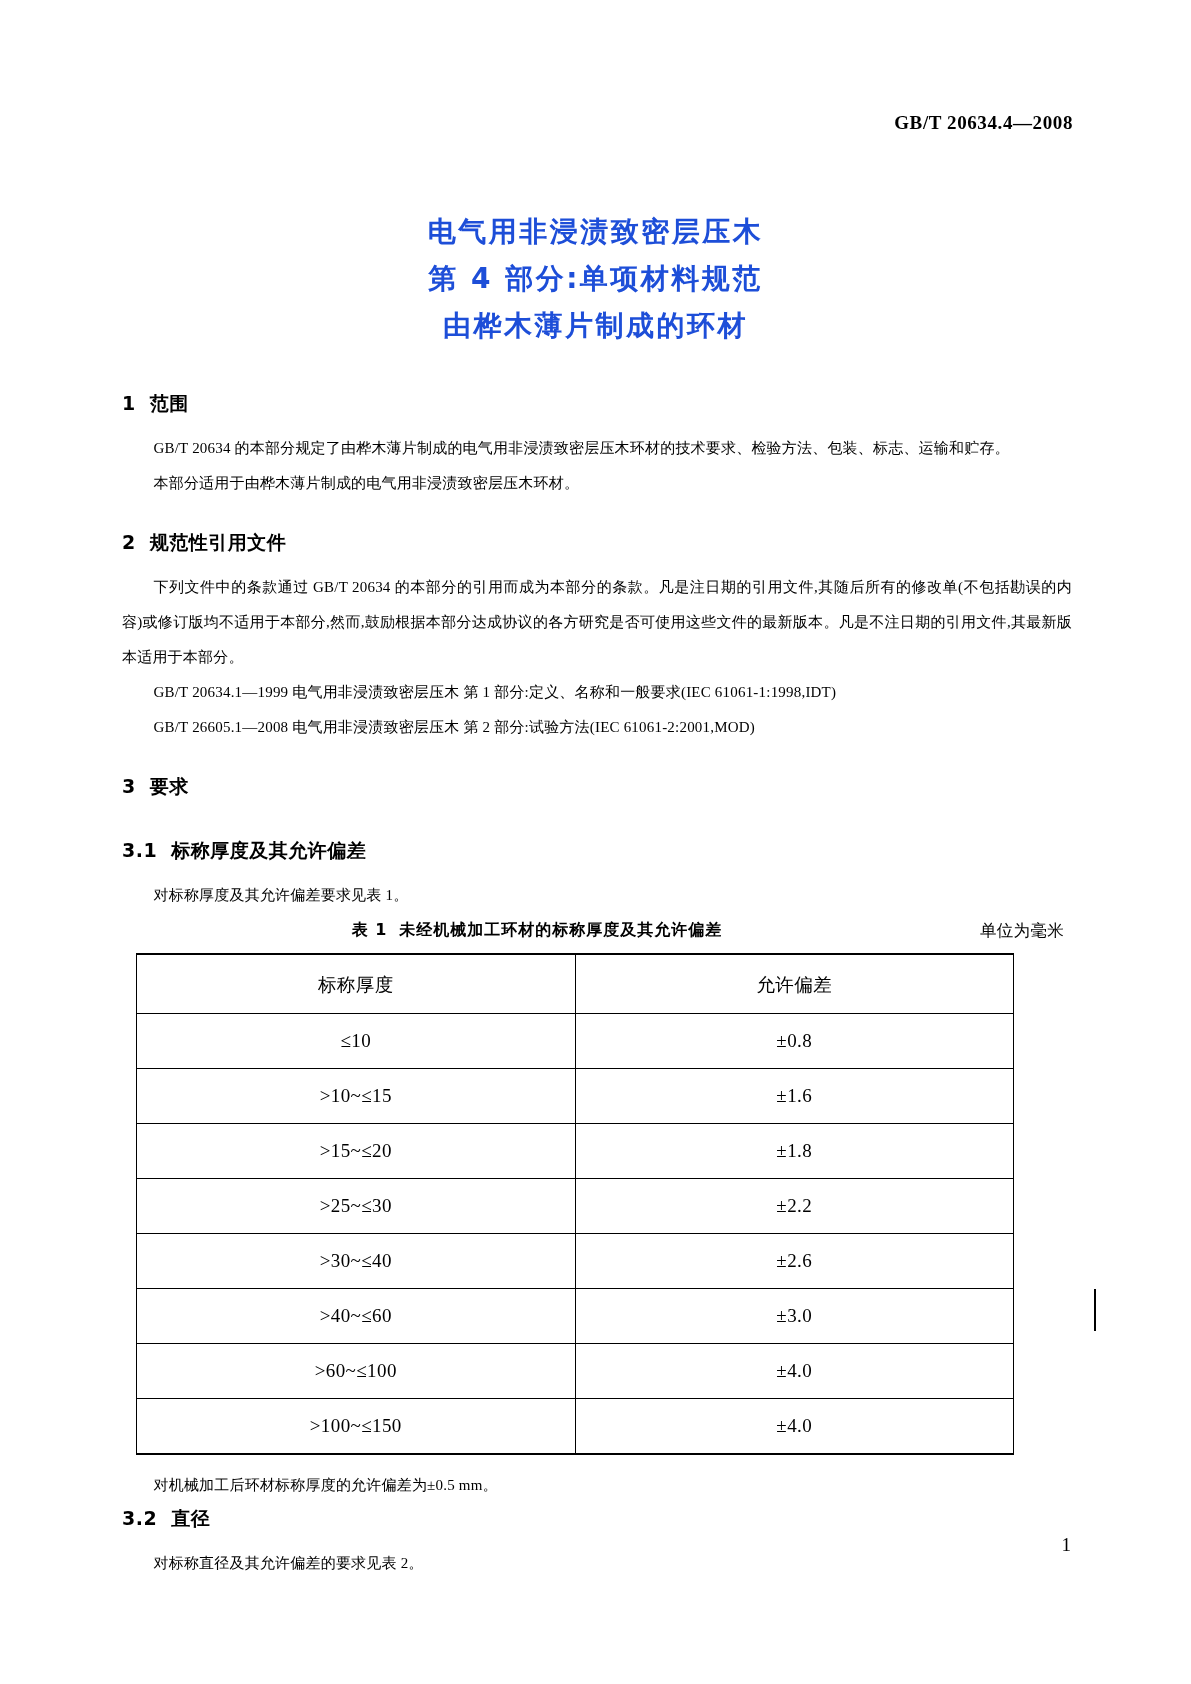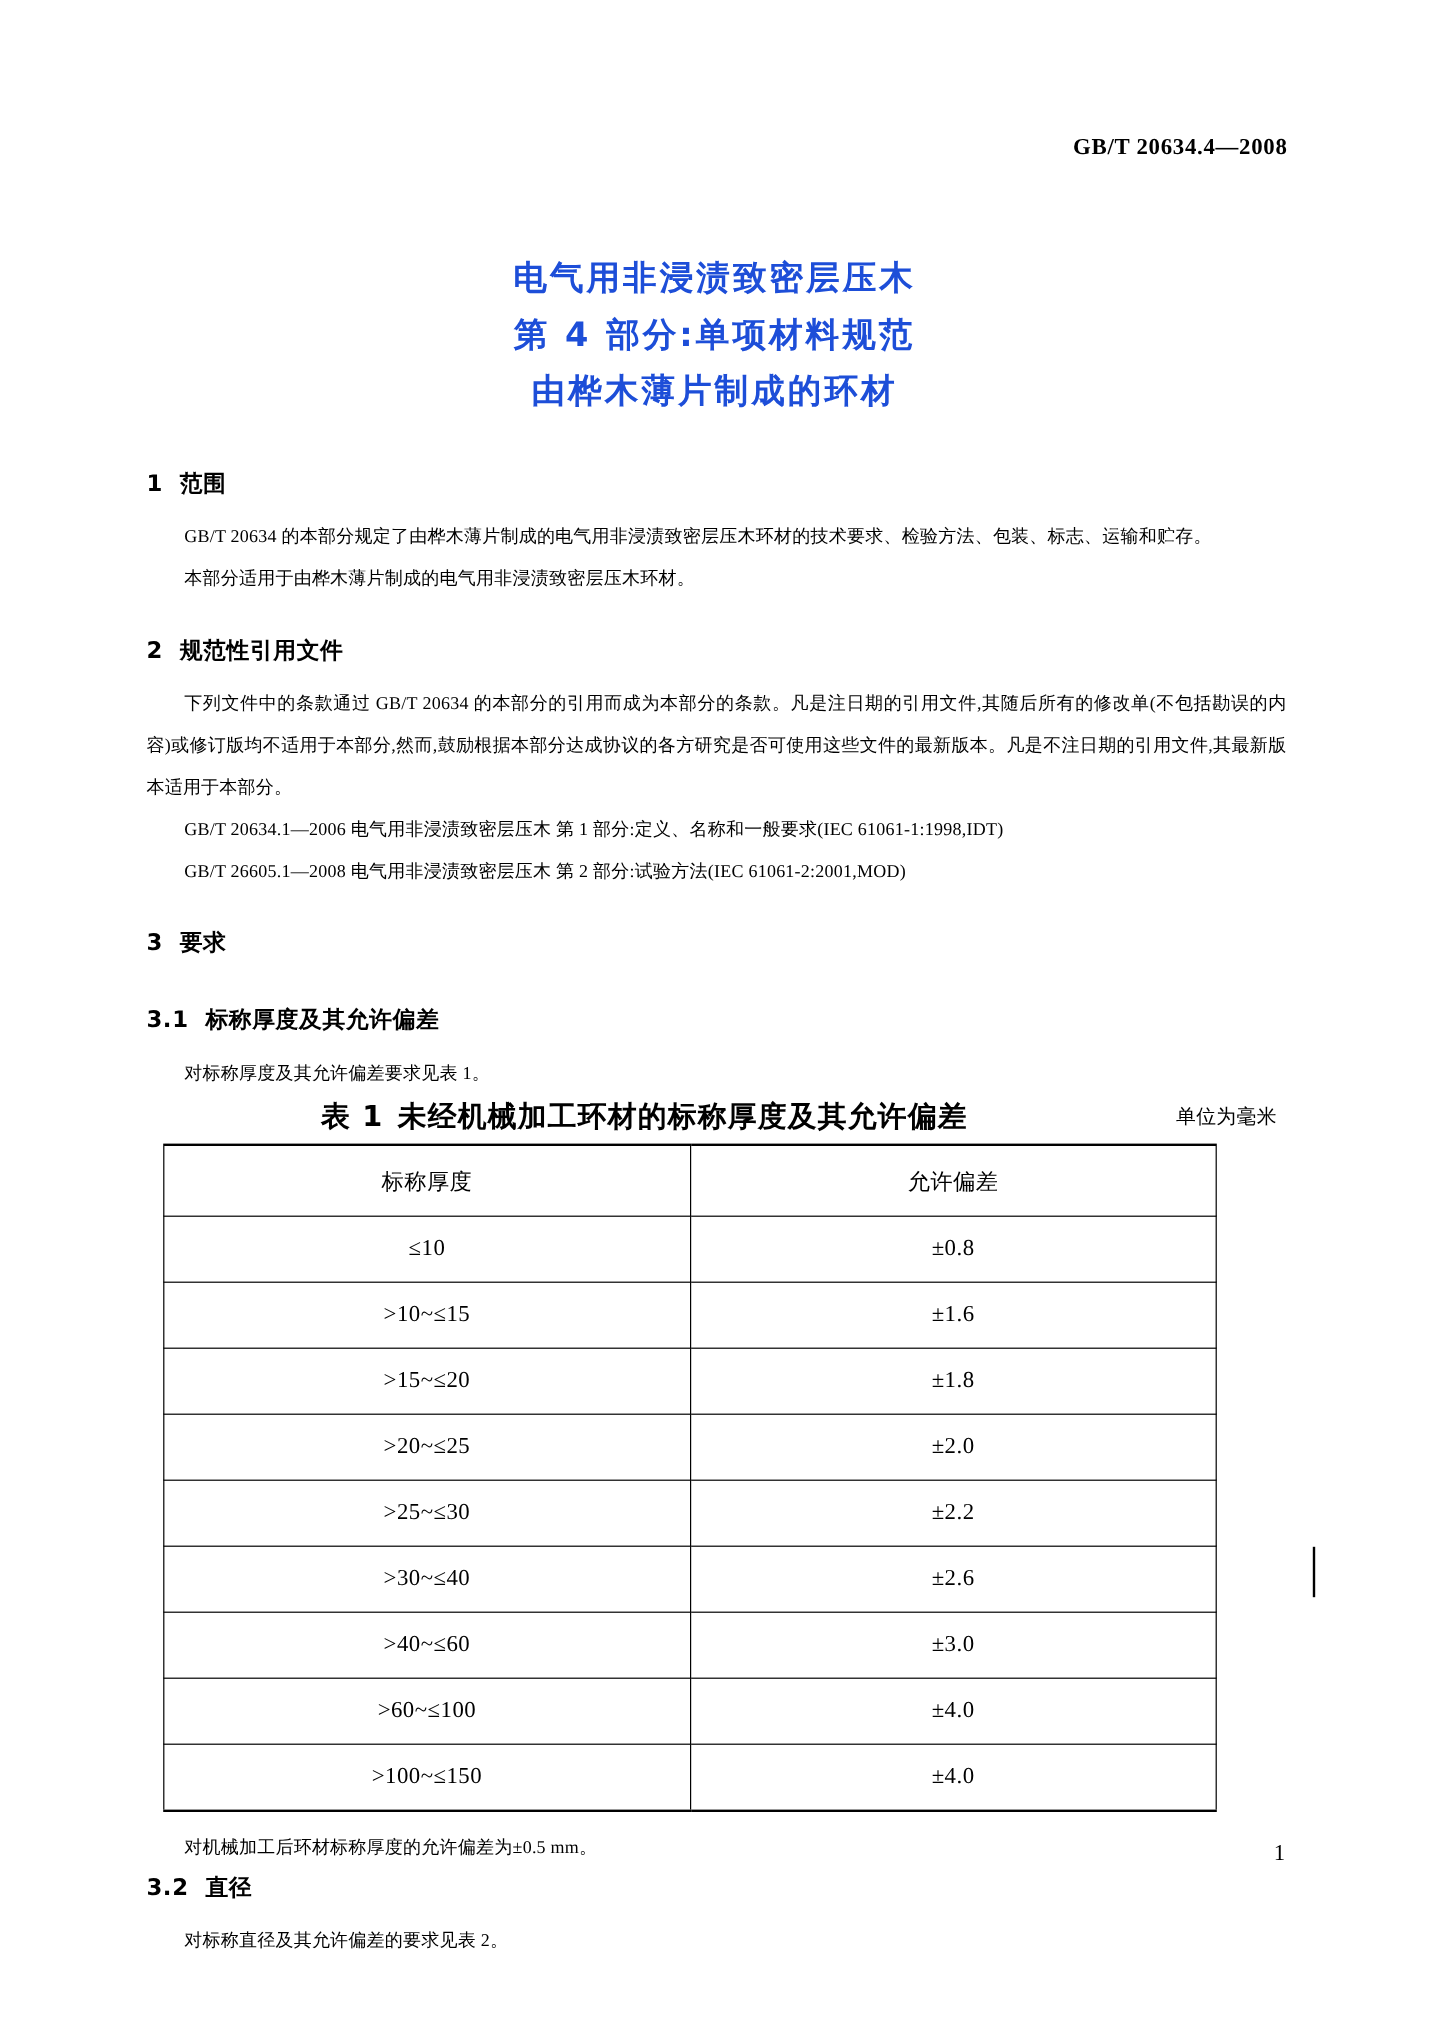--- a/index.html
+++ b/index.html
@@ -82,21 +82,21 @@
   p.hang { text-indent: 2.1em; }
 
   .spacer-sm { height: 13px; }
   .spacer-md { height: 26px; }
   .spacer-lg { height: 34px; }
 
   
   .table-wrap { position: relative; }
   .table-caption {
     font-family: "DejaVu Sans", "Liberation Sans", sans-serif;
-    font-size: 24px;
+    font-size: 16px;
     font-weight: bold;
     text-align: center;
     letter-spacing: 1px;
     line-height: 34px;
     padding-right: 120px;
   }
   .table-caption .cap-num { margin-right: 12px; }
   .unit-note {
     position: absolute;
     right: 8px;
@@ -185,21 +185,21 @@
     <p class="para indent">GB/T 20634 的本部分规定了由桦木薄片制成的电气用非浸渍致密层压木环材的技术要求、检验方法、包装、标志、运输和贮存。</p>
     <p class="para indent">本部分适用于由桦木薄片制成的电气用非浸渍致密层压木环材。</p>
 
     <div class="spacer-md"></div>
 
     <h2 class="sec">
       <span class="num">2</span><span>规范性引用文件</span>
     </h2>
     <div class="spacer-sm"></div>
     <p class="para indent">下列文件中的条款通过 GB/T 20634 的本部分的引用而成为本部分的条款。凡是注日期的引用文件,其随后所有的修改单(不包括勘误的内容)或修订版均不适用于本部分,然而,鼓励根据本部分达成协议的各方研究是否可使用这些文件的最新版本。凡是不注日期的引用文件,其最新版本适用于本部分。</p>
-    <p class="para hang">GB/T 20634.1—2006    电气用非浸渍致密层压木    第 1 部分:定义、名称和一般要求(IEC 61061-1:1998,IDT)</p>
+    <p class="para hang">GB/T 20634.1—1999    电气用非浸渍致密层压木    第 1 部分:定义、名称和一般要求(IEC 61061-1:1998,IDT)</p>
     <p class="para hang">GB/T 26605.1—2008    电气用非浸渍致密层压木    第 2 部分:试验方法(IEC 61061-2:2001,MOD)</p>
 
     <div class="spacer-md"></div>
 
     <h2 class="sec">
       <span class="num">3</span><span>要求</span>
     </h2>
 
     <div class="spacer-lg"></div>
 
@@ -233,24 +233,20 @@
           </tr>
           <tr>
             <td class="val">&gt;10~≤15</td>
             <td class="val">±1.6</td>
           </tr>
           <tr>
             <td class="val">&gt;15~≤20</td>
             <td class="val">±1.8</td>
           </tr>
           <tr>
-            <td class="val">&gt;20~≤25</td>
-            <td class="val">±2.0</td>
-          </tr>
-          <tr>
             <td class="val">&gt;25~≤30</td>
             <td class="val">±2.2</td>
           </tr>
           <tr>
             <td class="val">&gt;30~≤40</td>
             <td class="val">±2.6</td>
           </tr>
           <tr>
             <td class="val">&gt;40~≤60</td>
             <td class="val">±3.0</td>

